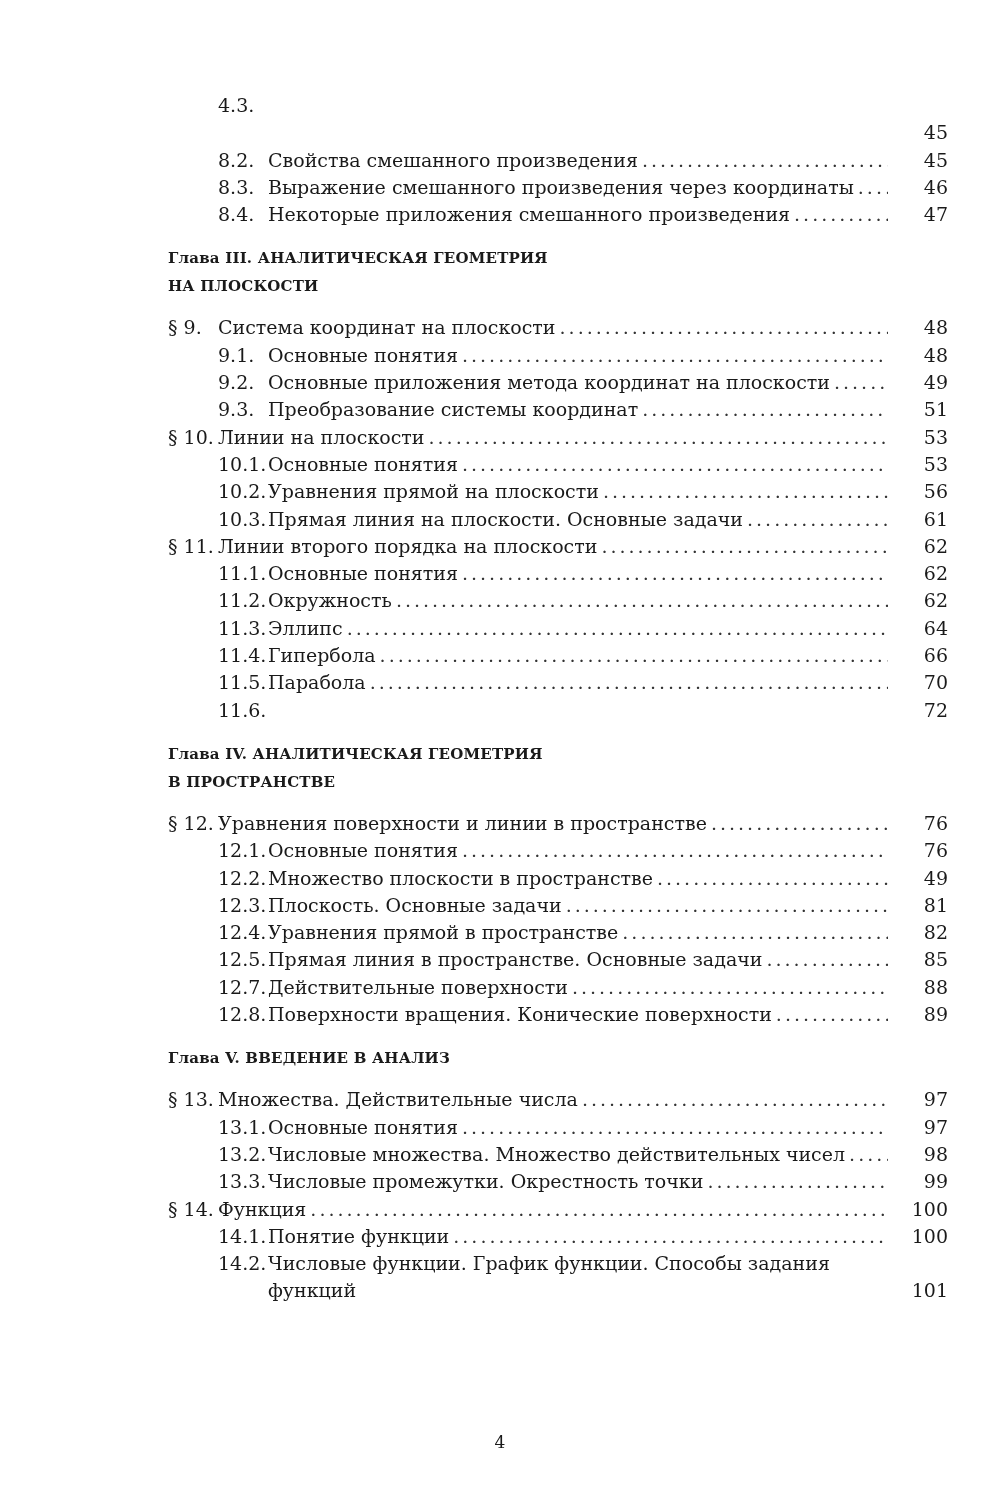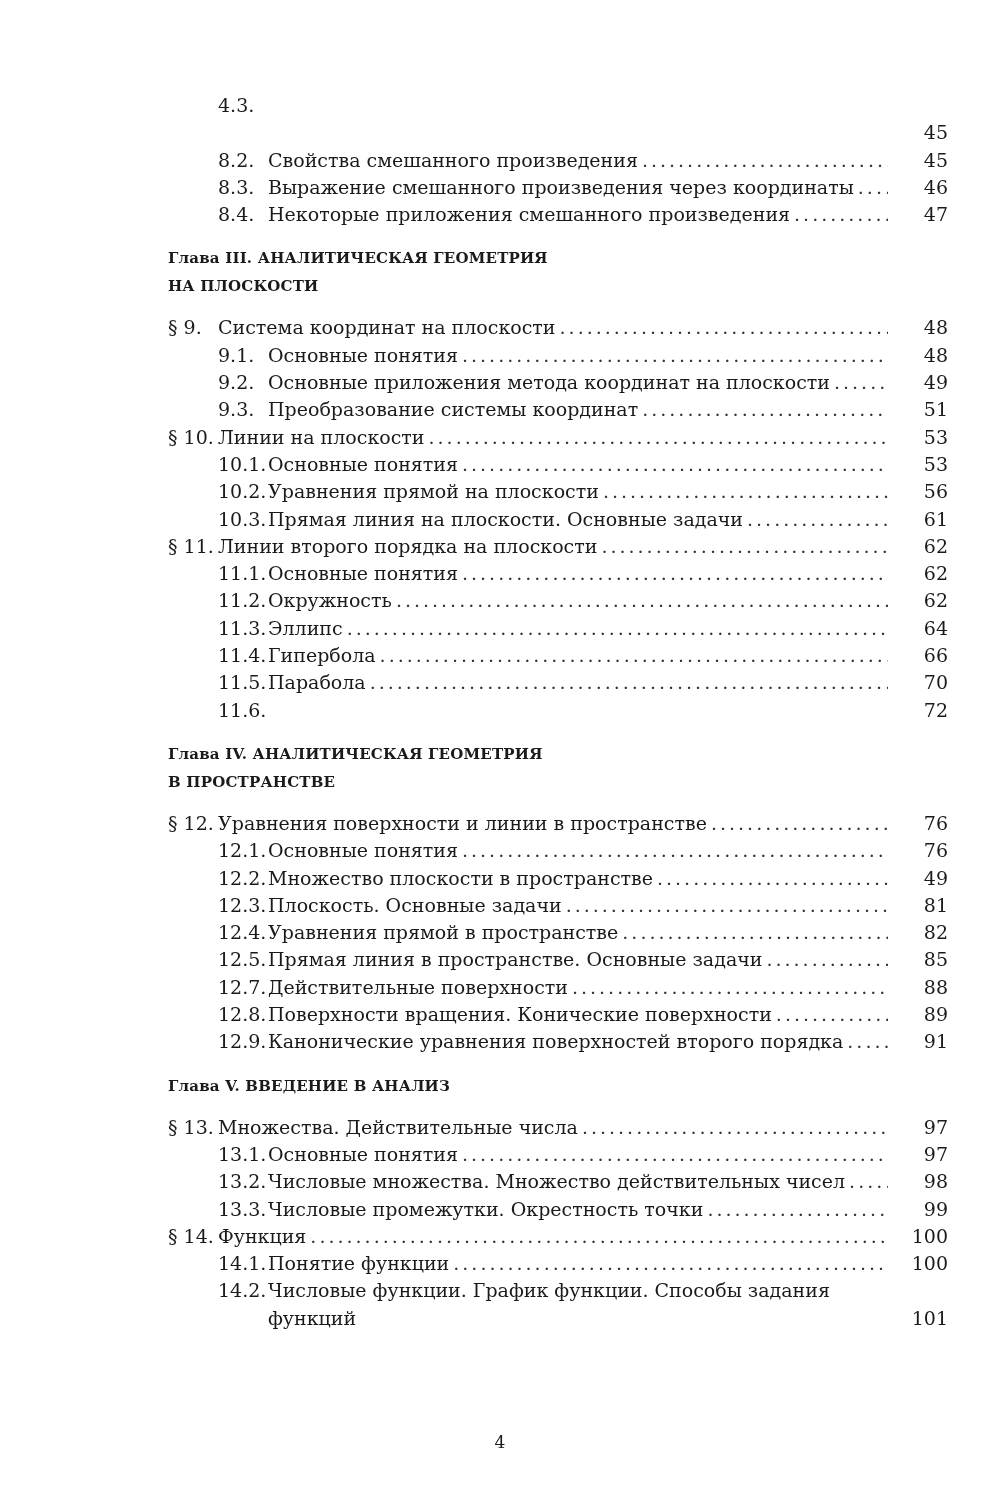--- a/index.html
+++ b/index.html
@@ -268,28 +268,20 @@
       <span class="pg">88</span>
     </div>
     <div class="row sub">
       <span class="num">12.8.</span>
       <div class="text-wrap">
           <span class="t">Поверхности вращения. Конические поверхности</span>
           <span class="dots"></span>
         </div>
       <span class="pg">89</span>
     </div>
-    <div class="row sub">
-      <span class="num">12.9.</span>
-      <div class="text-wrap">
-          <span class="t">Канонические уравнения поверхностей второго порядка</span>
-          <span class="dots"></span>
-        </div>
-      <span class="pg">91</span>
-    </div>
   </div>
 
   <div class="chapter">
     <div>Глава V. ВВЕДЕНИЕ В АНАЛИЗ</div>
   </div>
 
   <div>
     <div class="row sec">
       <span class="num">§ 13.</span>
       <div class="text-wrap">

